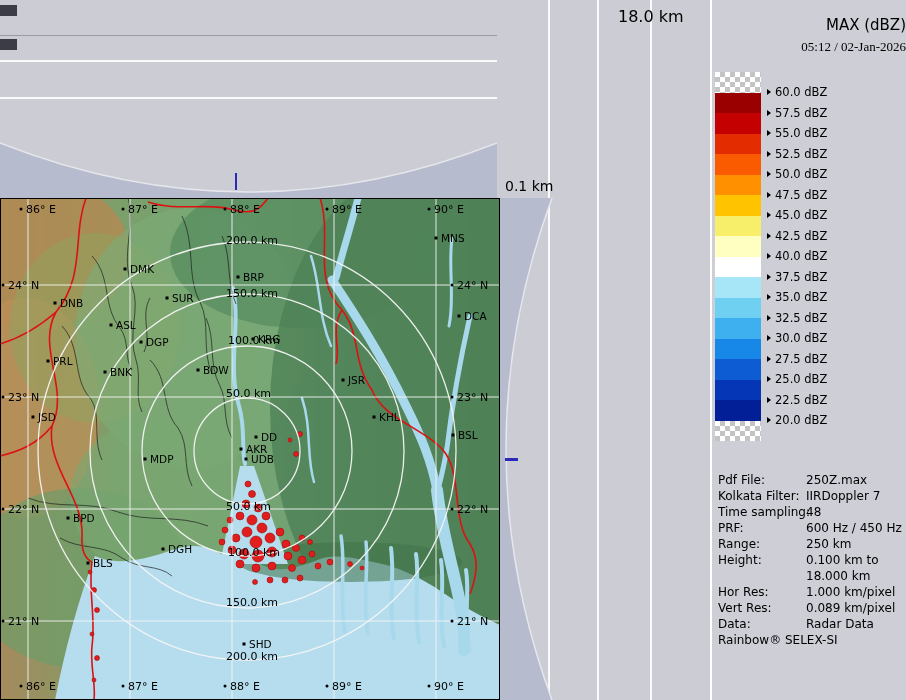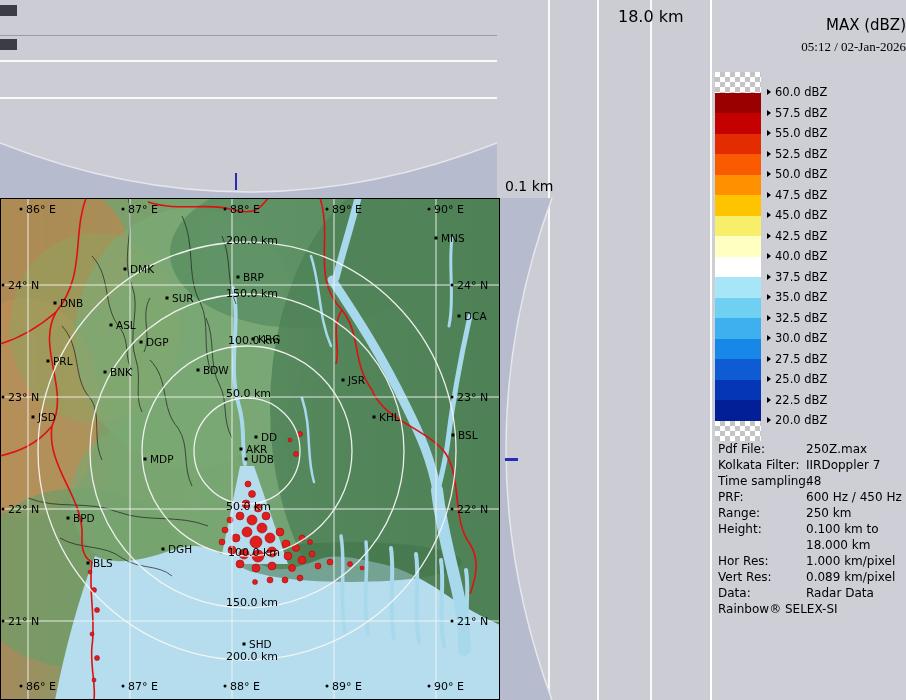--- a/index.html
+++ b/index.html
@@ -43,21 +43,21 @@
     background-size:10px 10px;
     background-position:0 0,5px 5px;
   }
   .legend-labels{position:absolute;left:55px;top:82px;}
   .legend-label{height:20.5px;display:flex;align-items:center;font-size:11.5px;white-space:nowrap;}
   .legend-label::before{
     content:"";display:inline-block;width:0;height:0;
     border-left:4px solid #000;border-top:3px solid transparent;border-bottom:3px solid transparent;
     margin-right:4px;
   }
-  .info{position:absolute;left:6px;top:441px;right:2px;font-size:12px;line-height:16px;}
+  .info{position:absolute;left:6px;top:472px;right:2px;font-size:12px;line-height:16px;}
   .info-row{display:grid;grid-template-columns:88px 1fr;}
   .info-row .full{grid-column:1 / -1;}
   .info-row span{white-space:nowrap;}
 </style>
 </head>
 <body>
 
 <div id="app">
 
   <div class="top-panel">

